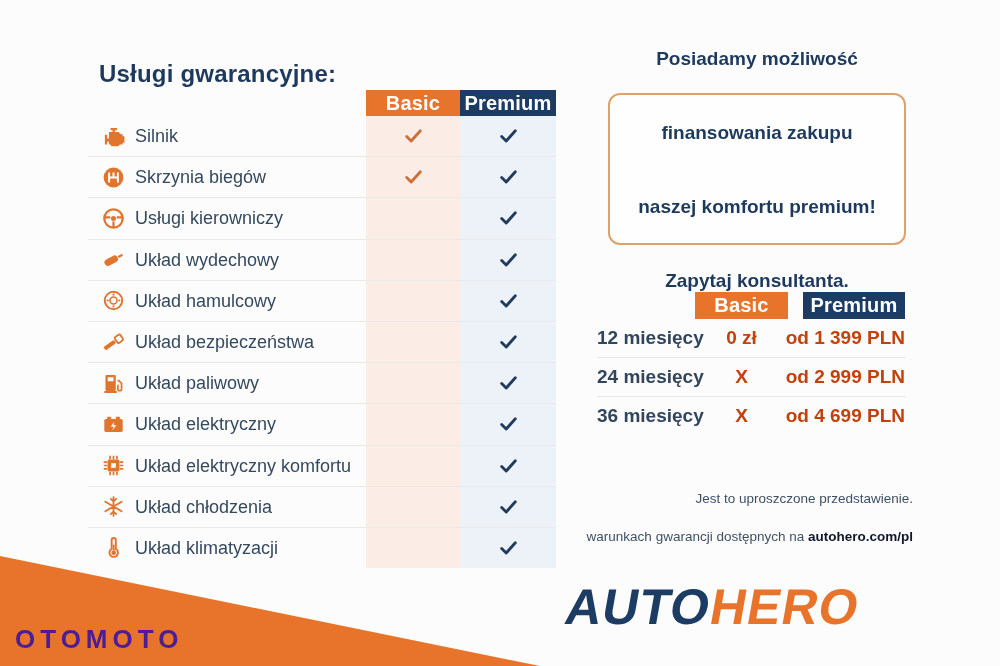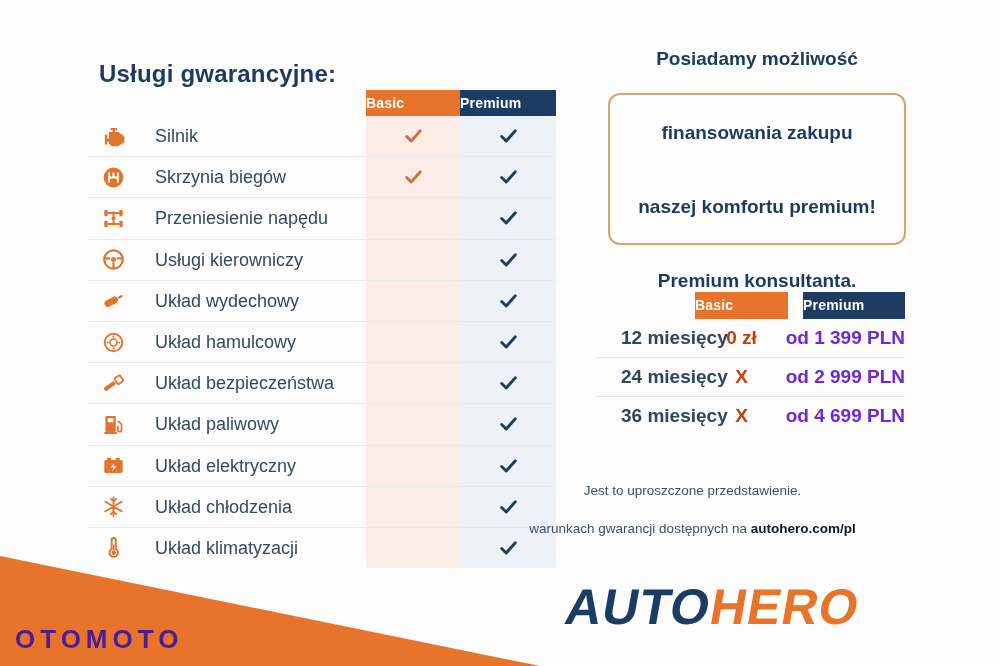--- a/index.html
+++ b/index.html
@@ -12,35 +12,35 @@
   .page-title{
     position:absolute;left:99px;top:60px;margin:0;
     font-size:24px;font-weight:bold;color:#1D3A5E;letter-spacing:.2px;
   }
   
   .warranty{position:absolute;left:88px;top:90px;width:468px;height:478px;}
   .tint{position:absolute;top:0;height:478px;}
   .tint-basic{left:278px;width:94px;background:#FBEDE6;}
   .tint-premium{left:372px;width:96px;background:#EDF1F8;}
   .chip{
-    position:absolute;top:0;height:26px;line-height:26px;text-align:left;
-    color:#fff;font-weight:bold;font-size:14px;letter-spacing:.2px;
+    position:absolute;top:0;height:26px;line-height:26px;text-align:center;
+    color:#fff;font-weight:bold;font-size:20px;letter-spacing:.2px;
   }
   .warranty .chip-basic{left:278px;width:94px;background:#E8742C;}
   .warranty .chip-premium{left:372px;width:96px;background:#1D3C63;}
   .rows{position:absolute;left:0;top:26px;width:468px;height:452px;display:flex;flex-direction:column;}
   .wrow{position:relative;flex:1;border-bottom:1px solid #EAEAEA;}
   .wrow:last-child{border-bottom:none;}
   .ricon{
     position:absolute;left:12px;top:50%;transform:translateY(-50%);
     width:26px;height:26px;color:#E0752E;display:flex;align-items:center;justify-content:center;
   }
   .ricon svg{width:23px;height:23px;}
   .rlabel{
-    position:absolute;left:67px;top:50%;transform:translateY(-50%);
+    position:absolute;left:47px;top:50%;transform:translateY(-50%);
     font-size:18px;color:#35495E;white-space:nowrap;
   }
   .cell{position:absolute;top:50%;transform:translateY(-50%);display:flex;justify-content:center;}
   .cell svg{width:21px;height:21px;}
   .cb{left:278px;width:94px;color:#CE6F39;}
   .cp{left:372px;width:96px;color:#223C5E;}
   
   .info-box{
     position:absolute;left:608px;top:93px;width:294px;height:148px;
     border:2px solid #DDA26C;border-radius:12px;background:#FEFEFE;
@@ -51,33 +51,33 @@
   .pricing{position:absolute;left:597px;top:292px;width:308px;}
   .pricing-chips{position:relative;height:27px;}
   .pricing .chip{height:27px;line-height:27px;}
   .pricing .chip-basic{left:98px;width:93px;background:#E8742C;}
   .pricing .chip-premium{left:206px;width:102px;background:#1D3C63;}
   .prows{position:relative;}
   .prow{position:relative;height:38px;border-bottom:1px solid #E7E7E7;}
   .prow:last-child{border-bottom:none;}
   .pterm{
     position:absolute;left:0;top:50%;transform:translateY(-50%);
-    font-size:19px;font-weight:bold;color:#31455C;white-space:nowrap;margin-left:24px;
+    font-size:19px;font-weight:bold;color:#31455C;white-space:nowrap;
   }
   .pbasic{
     position:absolute;left:98px;width:93px;text-align:center;top:50%;transform:translateY(-50%);
     font-size:19px;font-weight:bold;color:#c2410c;
   }
   .ppremium{
     position:absolute;right:0;top:50%;transform:translateY(-50%);text-align:right;
-    font-size:19px;font-weight:bold;color:#6d28d9;white-space:nowrap;
+    font-size:19px;font-weight:bold;color:#c2410c;white-space:nowrap;
   }
   
   .disclaimer{
-    position:absolute;left:480px;top:481px;width:425px;margin:0;text-align:center;
+    position:absolute;left:480px;top:481px;width:425px;margin:8px;text-align:right;
     font-size:13.5px;line-height:19px;color:#3E5065;
   }
   .disclaimer .bold-url{font-weight:bold;color:#0f172a;}
   
   .logo{
     position:absolute;left:566px;top:582px;margin:0;
     font-size:50px;font-weight:bold;letter-spacing:1px;line-height:1;
     transform:skewX(-10deg);white-space:nowrap;
   }
   .logo-auto{color:#1D3C63;}
@@ -137,41 +137,20 @@
             <path d="M3.5 10.5l4.3 4.3L16.5 5"></path>
           </svg>
         </span>
     <span class="cell cp">
           <svg viewBox="0 0 20 20" fill="none" stroke="currentColor" stroke-width="2.7" stroke-linecap="round" stroke-linejoin="round">
             <path d="M3.5 10.5l4.3 4.3L16.5 5"></path>
           </svg>
         </span>
   </div>
 
-  <div class="wrow">
-    <span class="ricon">
-          <svg viewBox="0 0 20 20" fill="currentColor">
-            <rect x="2" y="2.5" width="3" height="5.5" rx="1"></rect>
-            <rect x="15" y="2.5" width="3" height="5.5" rx="1"></rect>
-            <rect x="2" y="12" width="3" height="5.5" rx="1"></rect>
-            <rect x="15" y="12" width="3" height="5.5" rx="1"></rect>
-            <path d="M5 5.2h10M5 14.8h10M10 5.2v9.6" fill="none" stroke="currentColor" stroke-width="1.6"></path>
-            <circle cx="10" cy="5.2" r="1.5"></circle>
-            <circle cx="10" cy="14.8" r="1.5"></circle>
-            <circle cx="10" cy="10" r="1.7"></circle>
-          </svg>
-        </span>
-    <span class="rlabel">Przeniesienie napędu</span>
-    <span class="cell cb"></span>
-    <span class="cell cp">
-          <svg viewBox="0 0 20 20" fill="none" stroke="currentColor" stroke-width="2.7" stroke-linecap="round" stroke-linejoin="round">
-            <path d="M3.5 10.5l4.3 4.3L16.5 5"></path>
-          </svg>
-        </span>
-  </div>
 
   <div class="wrow">
     <span class="ricon">
           <svg viewBox="0 0 20 20" fill="none" stroke="currentColor">
             <circle cx="10" cy="10" r="8" stroke-width="2"></circle>
             <circle cx="10" cy="10" r="2.2" fill="currentColor" stroke="none"></circle>
             <path d="M2.2 9h5M12.8 9h5M10 12.5V18" stroke-width="2"></path>
           </svg>
         </span>
     <span class="rlabel">Usługi kierowniczy</span>
@@ -270,20 +249,38 @@
         </span>
     <span class="rlabel">Układ elektryczny</span>
     <span class="cell cb"></span>
     <span class="cell cp">
           <svg viewBox="0 0 20 20" fill="none" stroke="currentColor" stroke-width="2.7" stroke-linecap="round" stroke-linejoin="round">
             <path d="M3.5 10.5l4.3 4.3L16.5 5"></path>
           </svg>
         </span>
   </div>
 
+  <div class="wrow">
+    <span class="ricon">
+          <svg viewBox="0 0 20 20" fill="currentColor">
+            <g stroke="currentColor" stroke-width="1.5">
+              <path d="M7 1.5v3M10 1.5v3M13 1.5v3M7 15.5v3M10 15.5v3M13 15.5v3M1.5 7h3M1.5 10h3M1.5 13h3M15.5 7h3M15.5 10h3M15.5 13h3"></path>
+            </g>
+            <rect x="4.8" y="4.8" width="10.4" height="10.4" rx="1.5"></rect>
+            <rect x="8" y="8" width="4" height="4" fill="#fff"></rect>
+          </svg>
+        </span>
+    <span class="rlabel">Układ elektryczny komfortu</span>
+    <span class="cell cb"></span>
+    <span class="cell cp">
+          <svg viewBox="0 0 20 20" fill="none" stroke="currentColor" stroke-width="2.7" stroke-linecap="round" stroke-linejoin="round">
+            <path d="M3.5 10.5l4.3 4.3L16.5 5"></path>
+          </svg>
+        </span>
+  </div>
 
   <div class="wrow">
     <span class="ricon">
           <svg viewBox="0 0 20 20" fill="none" stroke="currentColor" stroke-width="1.6" stroke-linecap="round">
             <path d="M10 1.8v16.4M2.9 5.9l14.2 8.2M17.1 5.9L2.9 14.1M7.7 3.4L10 5.7l2.3-2.3M7.7 16.6L10 14.3l2.3 2.3"></path>
           </svg>
         </span>
     <span class="rlabel">Układ chłodzenia</span>
     <span class="cell cb"></span>
     <span class="cell cp">
@@ -309,21 +306,21 @@
           </svg>
         </span>
   </div>
 </div>
 </section>
 
 <aside class="info-box">
   <div class="info-line">Posiadamy możliwość</div>
   <div class="info-line">finansowania zakupu</div>
   <div class="info-line">naszej komfortu premium!</div>
-  <div class="info-line">Premium konsultanta.</div>
+  <div class="info-line">Zapytaj konsultanta.</div>
 </aside>
 
 <section class="pricing">
   <div class="pricing-chips">
     <div class="chip chip-basic">Basic</div>
     <div class="chip chip-premium">Premium</div>
   </div>
   <div class="prows">
   <div class="prow">
     <span class="pterm">12 miesięcy</span>

